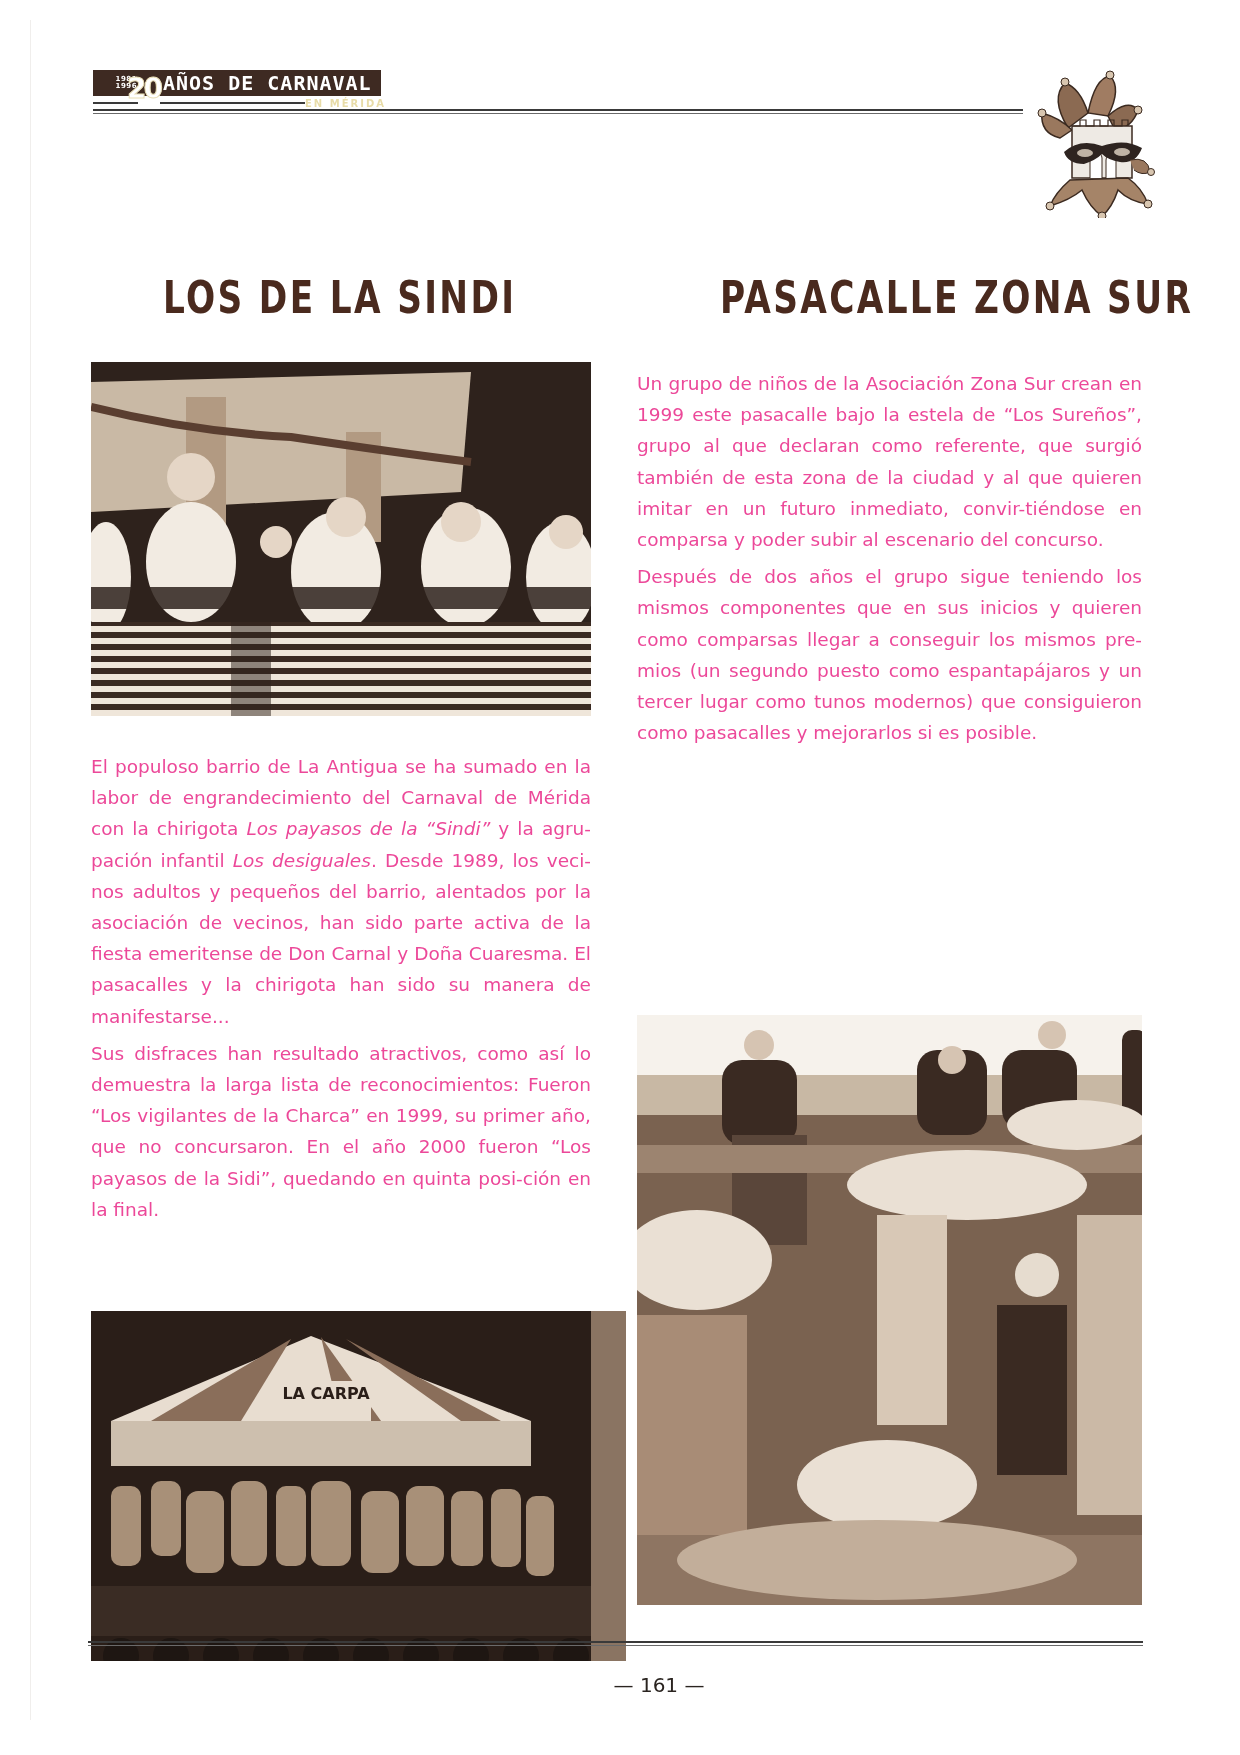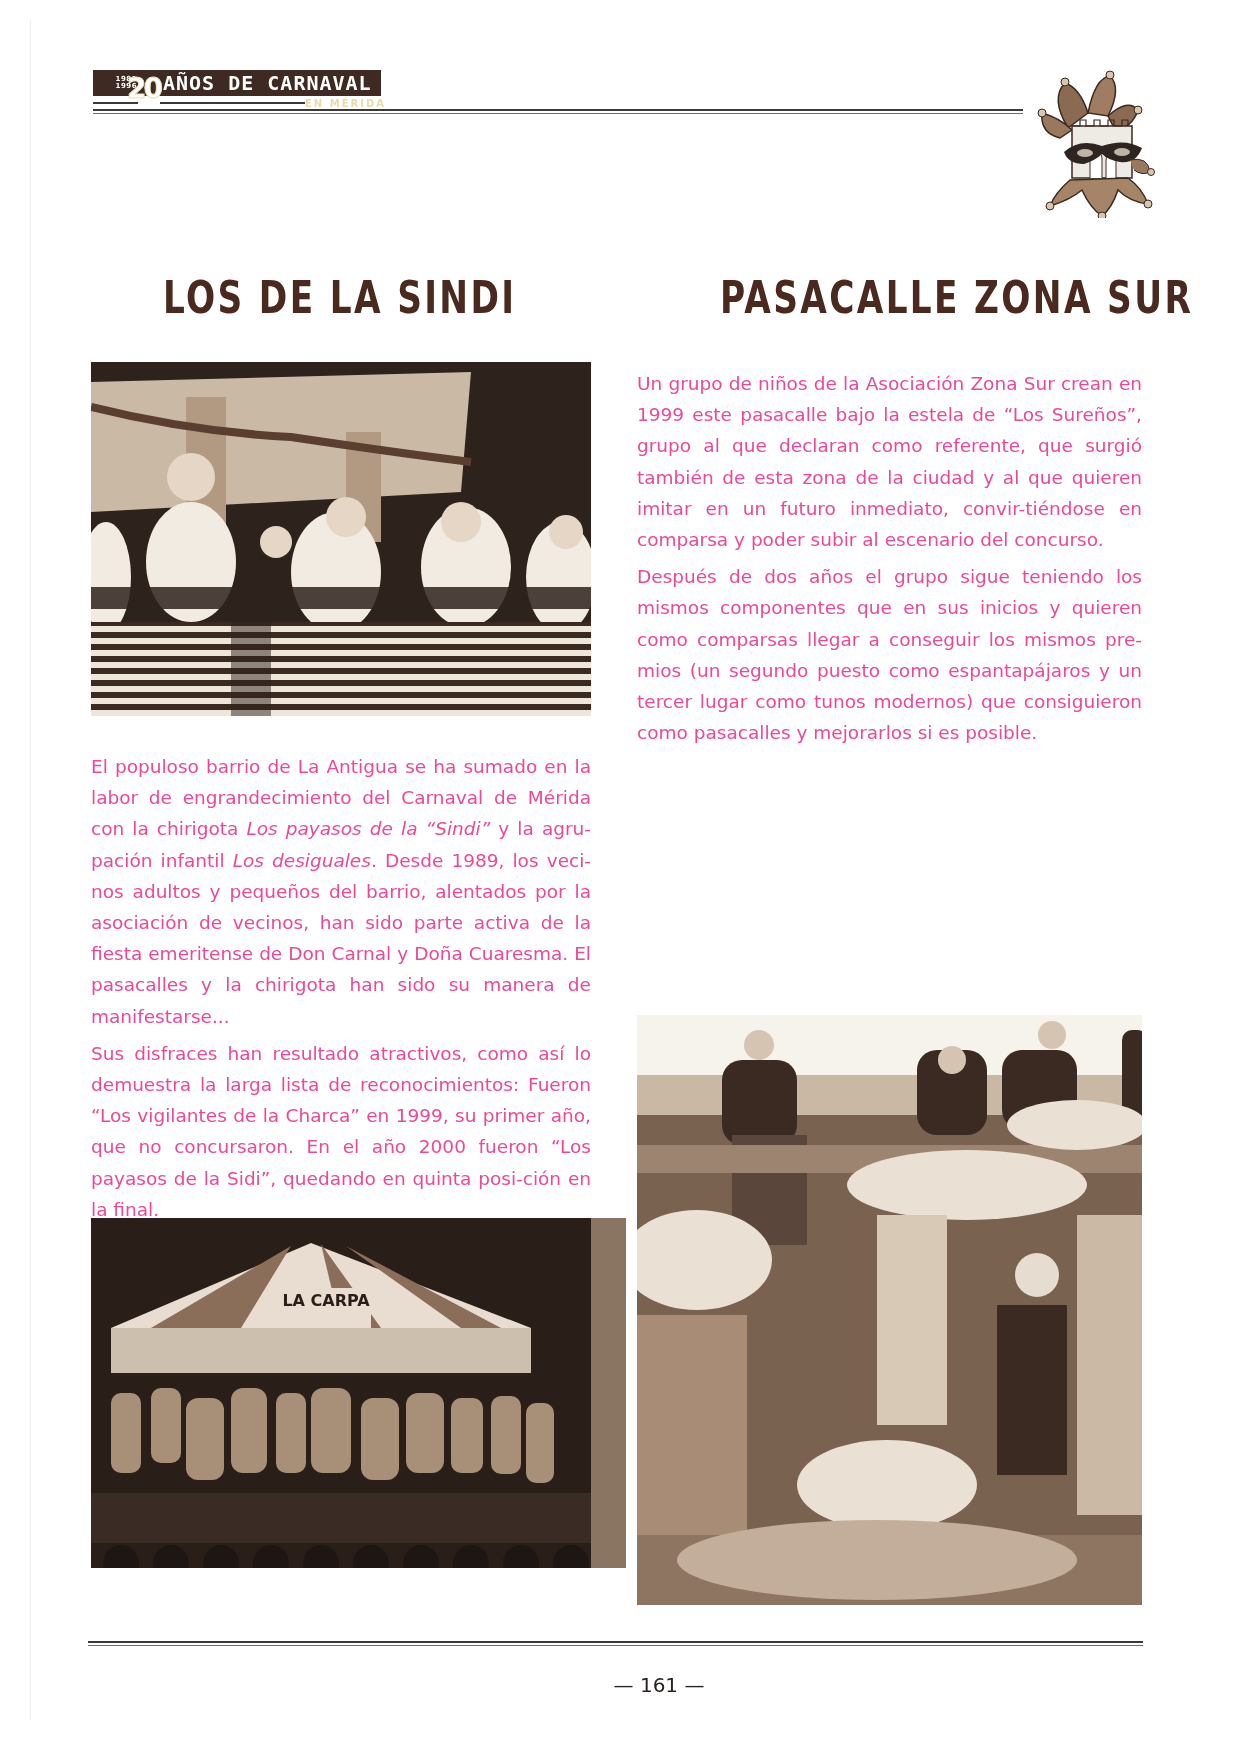--- a/index.html
+++ b/index.html
@@ -46,21 +46,21 @@
     position: absolute; top: 272px; font-family: "DejaVu Sans", sans-serif; font-weight: bold;
     font-size: 44px; color: #4a2a1e; letter-spacing: 3px; transform: scaleX(0.78);
     transform-origin: left top; white-space: nowrap;
   }
   .title-left { left: 163px; }
   .title-right { left: 720px; }
 
   
   .photo { position: absolute; overflow: hidden; background: #8a7462; }
   .photo-sindi { left: 91px; top: 362px; width: 500px; height: 354px; }
-  .photo-carpa { left: 91px; top: 1218px; width: 535px; height: 350px; }
+  .photo-carpa { left: 91px; top: 1311px; width: 535px; height: 350px; }
   .photo-zona  { left: 637px; top: 1015px; width: 505px; height: 590px; }
 
   
   .body-text {
     position: absolute; font-family: "DejaVu Sans", sans-serif; font-size: 18.5px;
     line-height: 31.2px; color: #ec4899; text-align: justify; hyphens: manual;
   }
   .body-text p { margin: 0 0 6px 0; }
   .text-left { left: 91px; top: 751px; width: 500px; }
   .text-right { left: 637px; top: 368px; width: 505px; }

